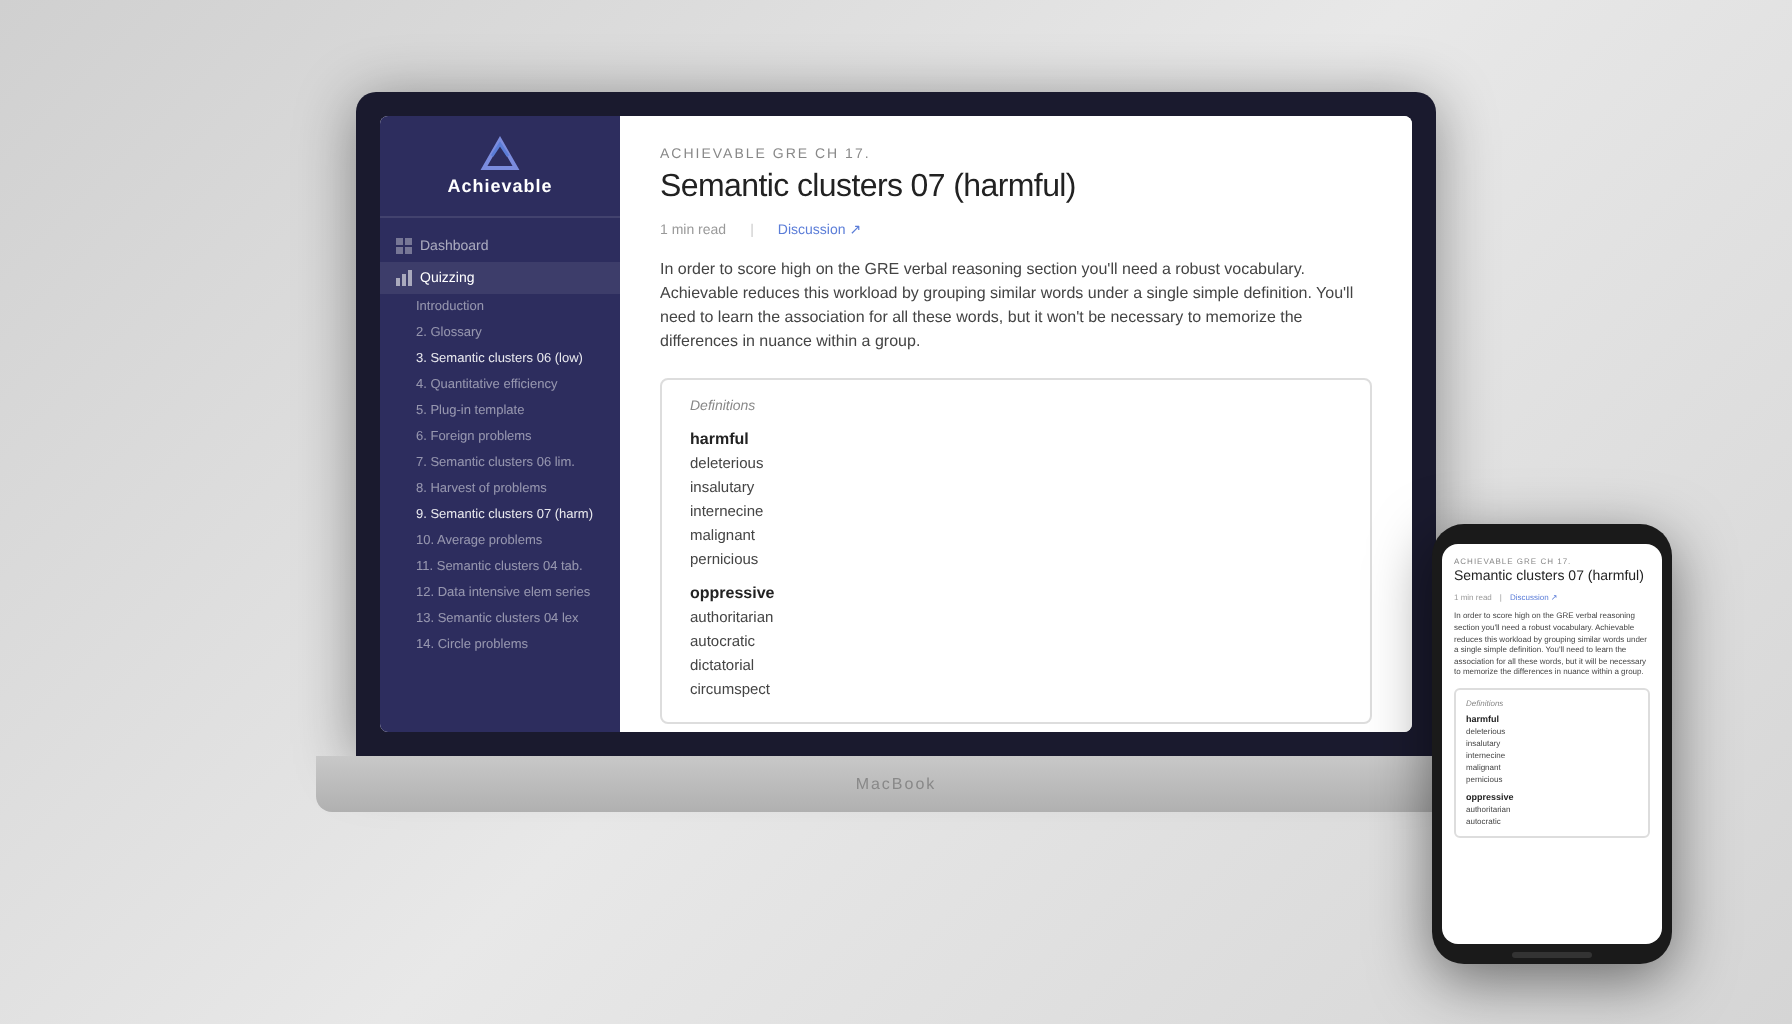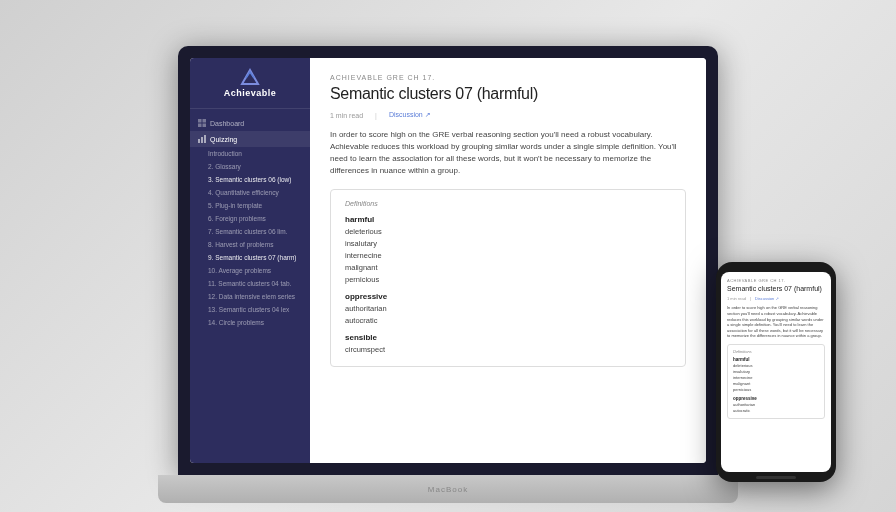--- a/index.html
+++ b/index.html
@@ -27,21 +27,21 @@
     
     .laptop-container {
       position: relative;
       width: 580px;
       height: 420px;
       z-index: 1;
     }
 
     .laptop-screen-bezel {
       width: 540px;
-      height: 429px;
+      height: 332px;
       background: #1a1a2e;
       border-radius: 10px 10px 0 0;
       padding: 12px;
       box-shadow: 0 4px 30px rgba(0,0,0,0.4);
       position: relative;
       left: 20px;
     }
 
     .laptop-screen {
       width: 100%;
@@ -416,22 +416,22 @@
             <div class="def-category">harmful</div>
             <div class="def-word">deleterious</div>
             <div class="def-word">insalutary</div>
             <div class="def-word">internecine</div>
             <div class="def-word">malignant</div>
             <div class="def-word">pernicious</div>
 
             <div class="def-category">oppressive</div>
             <div class="def-word">authoritarian</div>
             <div class="def-word">autocratic</div>
-
-            <div class="def-category">sensible</div>
+            <div class="def-word">dictatorial</div>
+
             <div class="def-word">circumspect</div>
 
           </div>
         </div>
 
       </div>
     </div>
     <div class="laptop-base"></div>
   </div>
 

